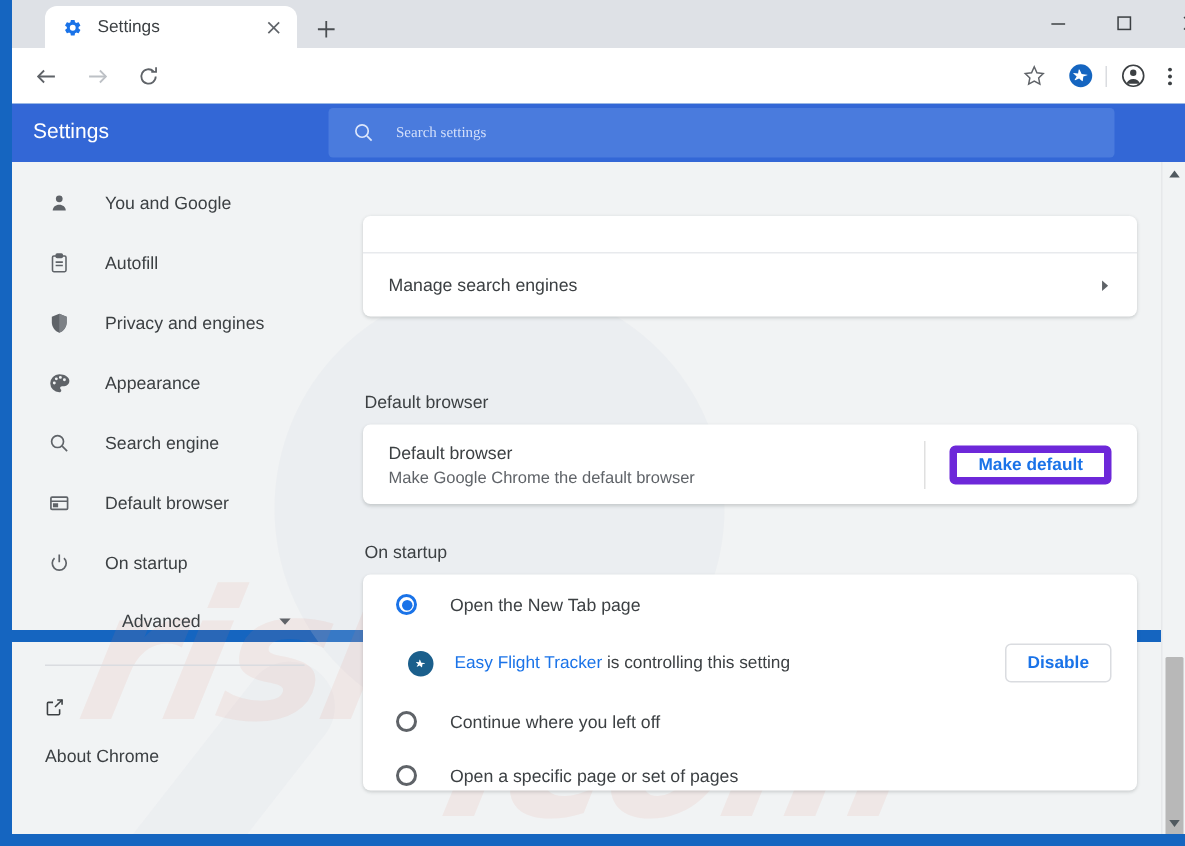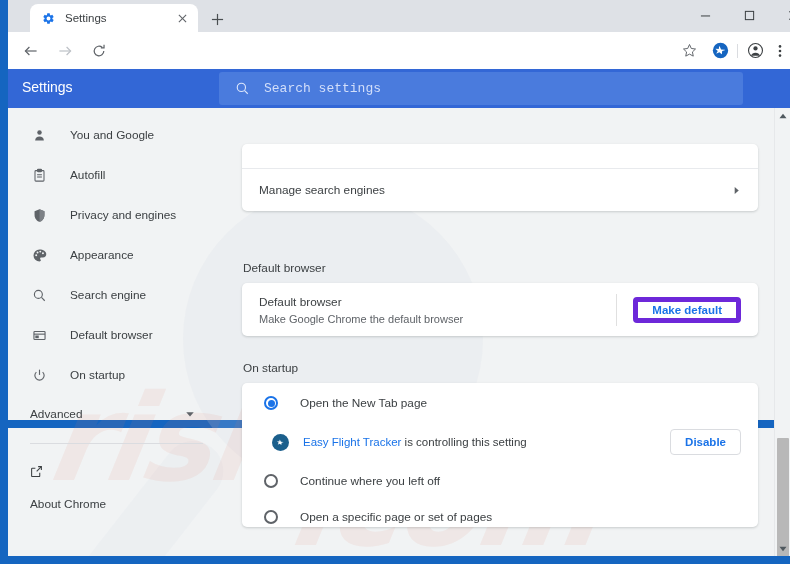--- a/index.html
+++ b/index.html
@@ -156,30 +156,31 @@
     border-radius: 3px;
     display: flex; align-items: center;
   }
   #search-box .s-icon {
     margin-left: 16px;
     display: flex; align-items: center; justify-content: center;
   }
   #search-input {
     margin-left: 14px; flex: 1;
     background: transparent; border: none; outline: none;
-    font-family: Liberation Mono, monospace;
-    font-size: 13px; color: #ffffff;
+    font-family: Liberation Serif, serif;
+    font-size: 10px; color: #ffffff;
   }
   #search-input::placeholder { color: #d3dffa; }
 
   
   #sidebar {
     position: absolute; left: 0; top: 39px;
     width: 211px; height: 448px;
     z-index: 8;
+    text-align: center;
   }
   .side-item {
     position: relative;
     height: 30px;
     display: flex; align-items: center;
     padding-left: 22px;
   }
   .side-item .si-icon {
     width: 18px; height: 18px;
     display: flex; align-items: center; justify-content: center;

